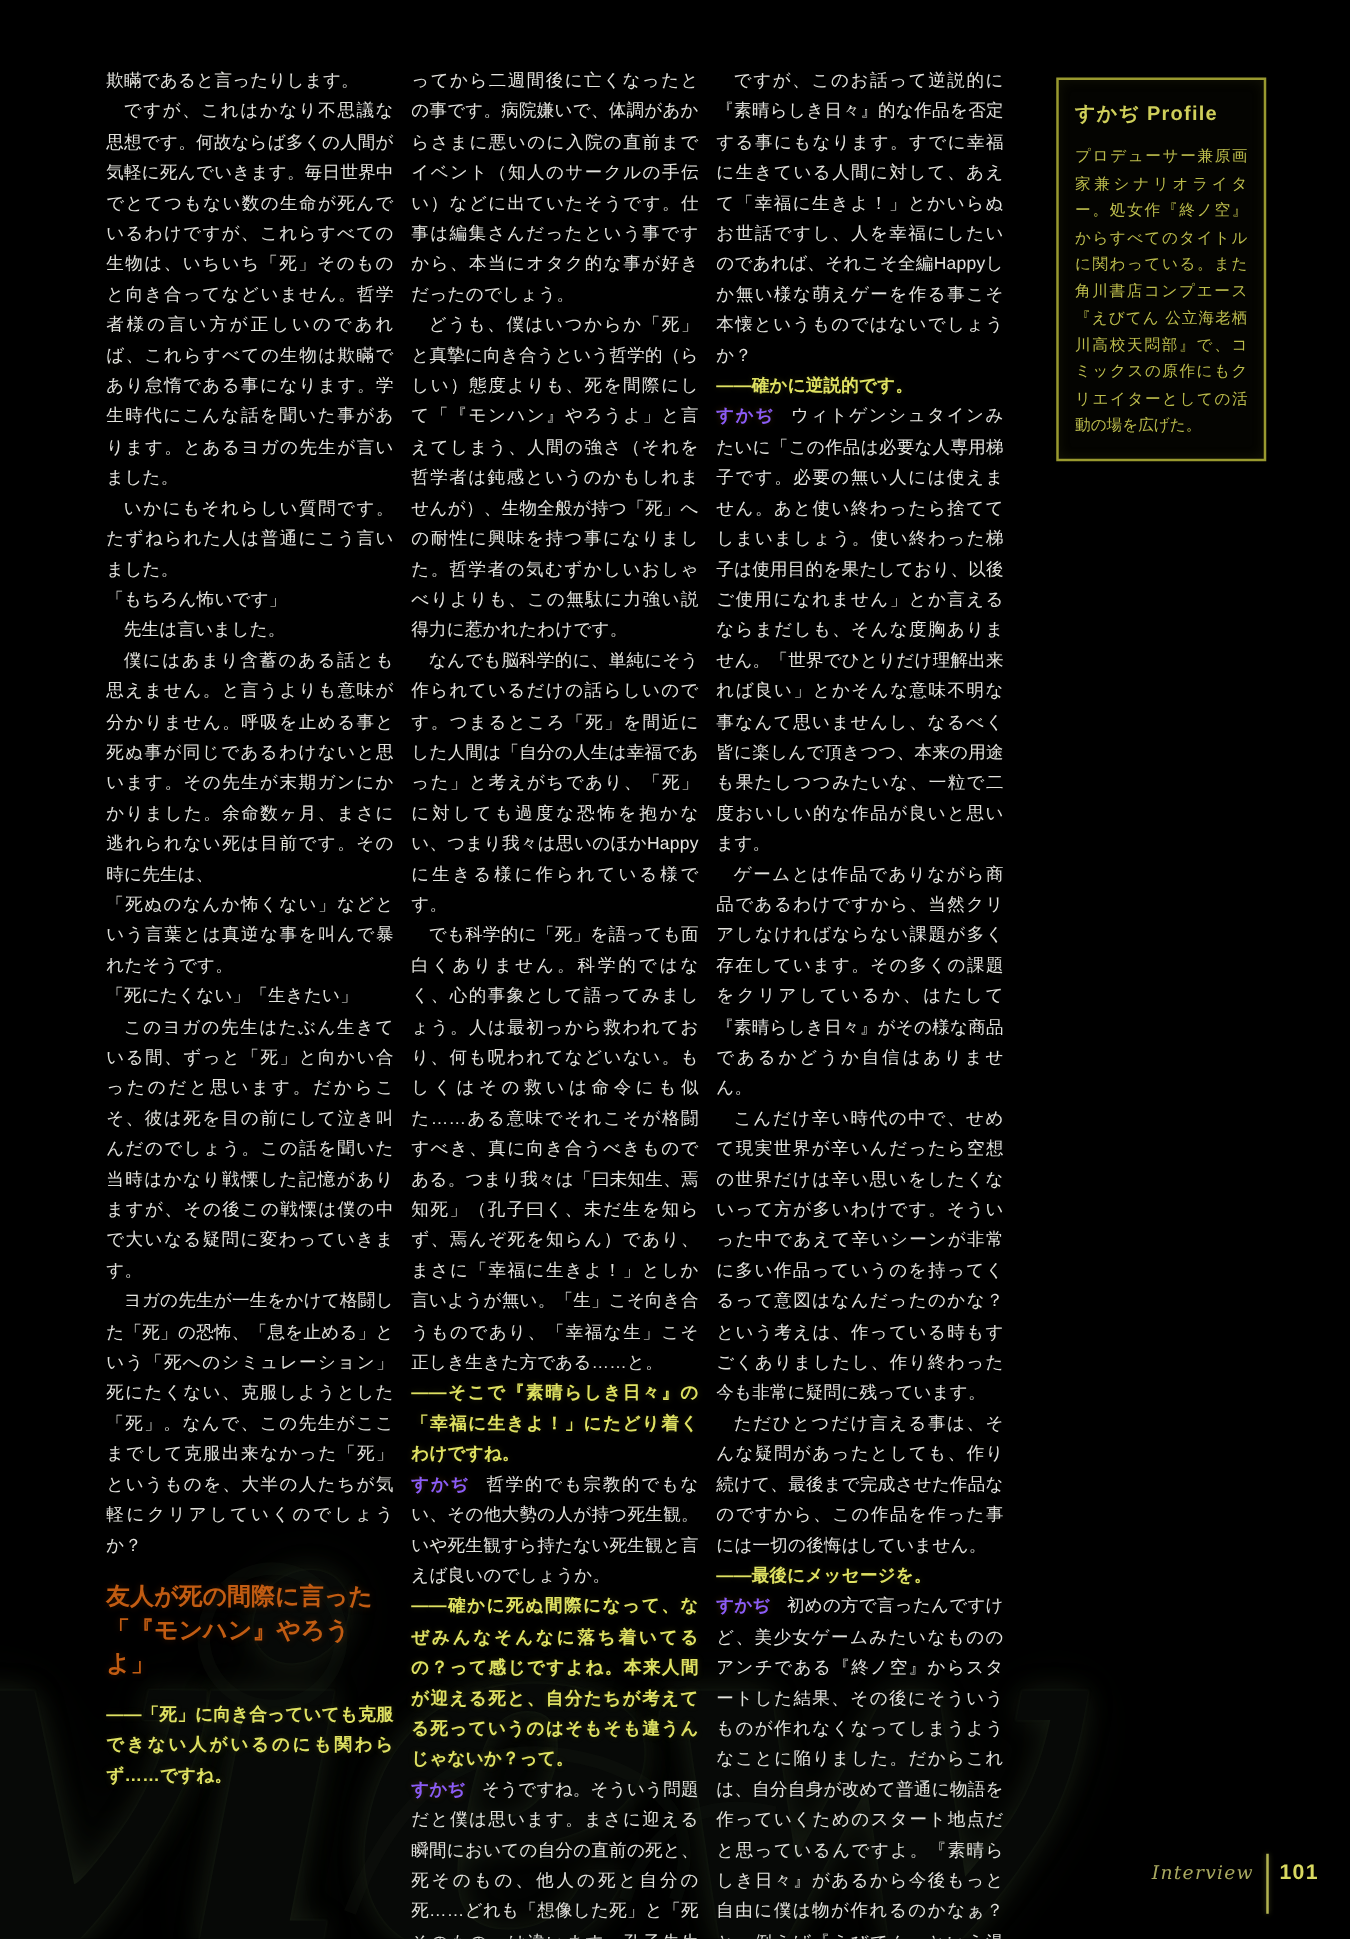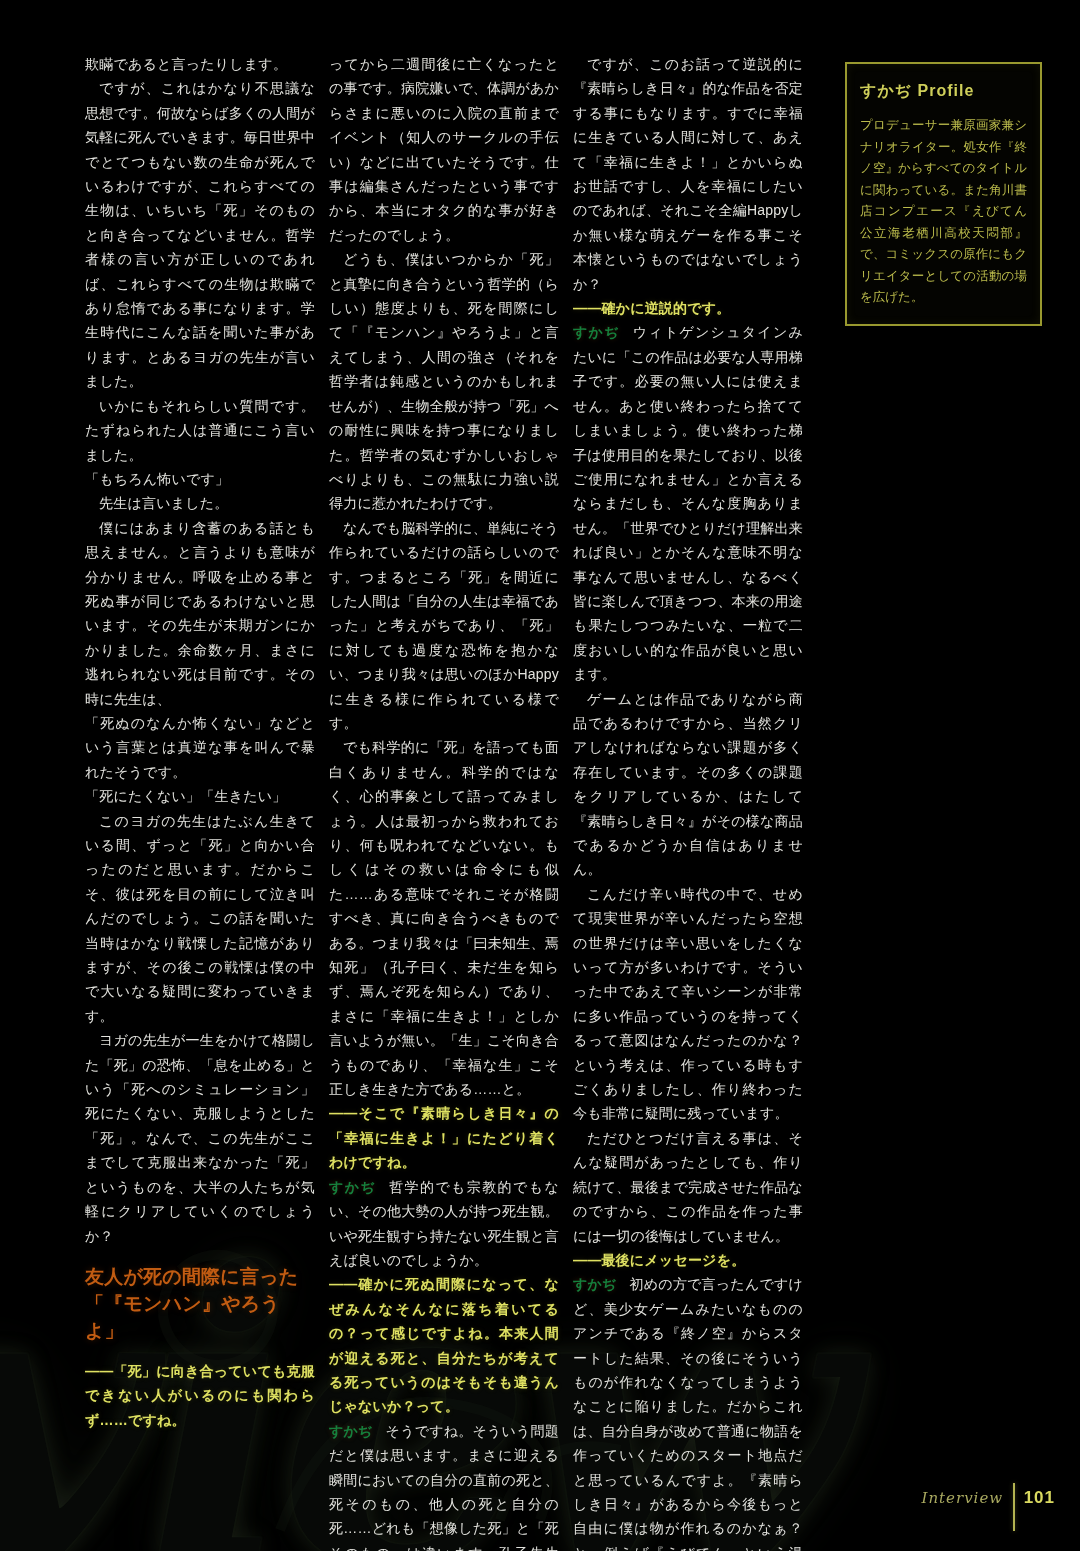--- a/index.html
+++ b/index.html
@@ -45,26 +45,26 @@
     margin:17px 0 13px 0;
     white-space:pre-line;
     text-align:left;
     text-shadow:0 0 6px rgba(150,60,10,0.35);
   }
   .question{
     color:#dfe162;font-weight:bold;
     text-shadow:0 0 5px rgba(130,130,30,0.3);
   }
   .speaker-label{
-    color:#15803d;font-weight:bold;margin-right:13px;
+    color:#8b5cf6;font-weight:bold;margin-right:13px;
     text-shadow:0 0 5px rgba(140,80,20,0.35);
   }
   
   .profile-box{
-    position:absolute;left:845px;top:62px;width:197px;
+    position:absolute;left:845px;top:62px;width:168px;
     box-sizing:border-box;
     border:2px solid #99992f;
     padding:17px 13px 15px 13px;
     background:rgba(8,8,2,0.55);
     box-shadow:0 0 10px rgba(120,120,40,0.12) inset;
   }
   .profile-title{
     margin:0 0 13px 0;
     color:#cfcf5a;font-size:16px;font-weight:bold;letter-spacing:1px;
   }

